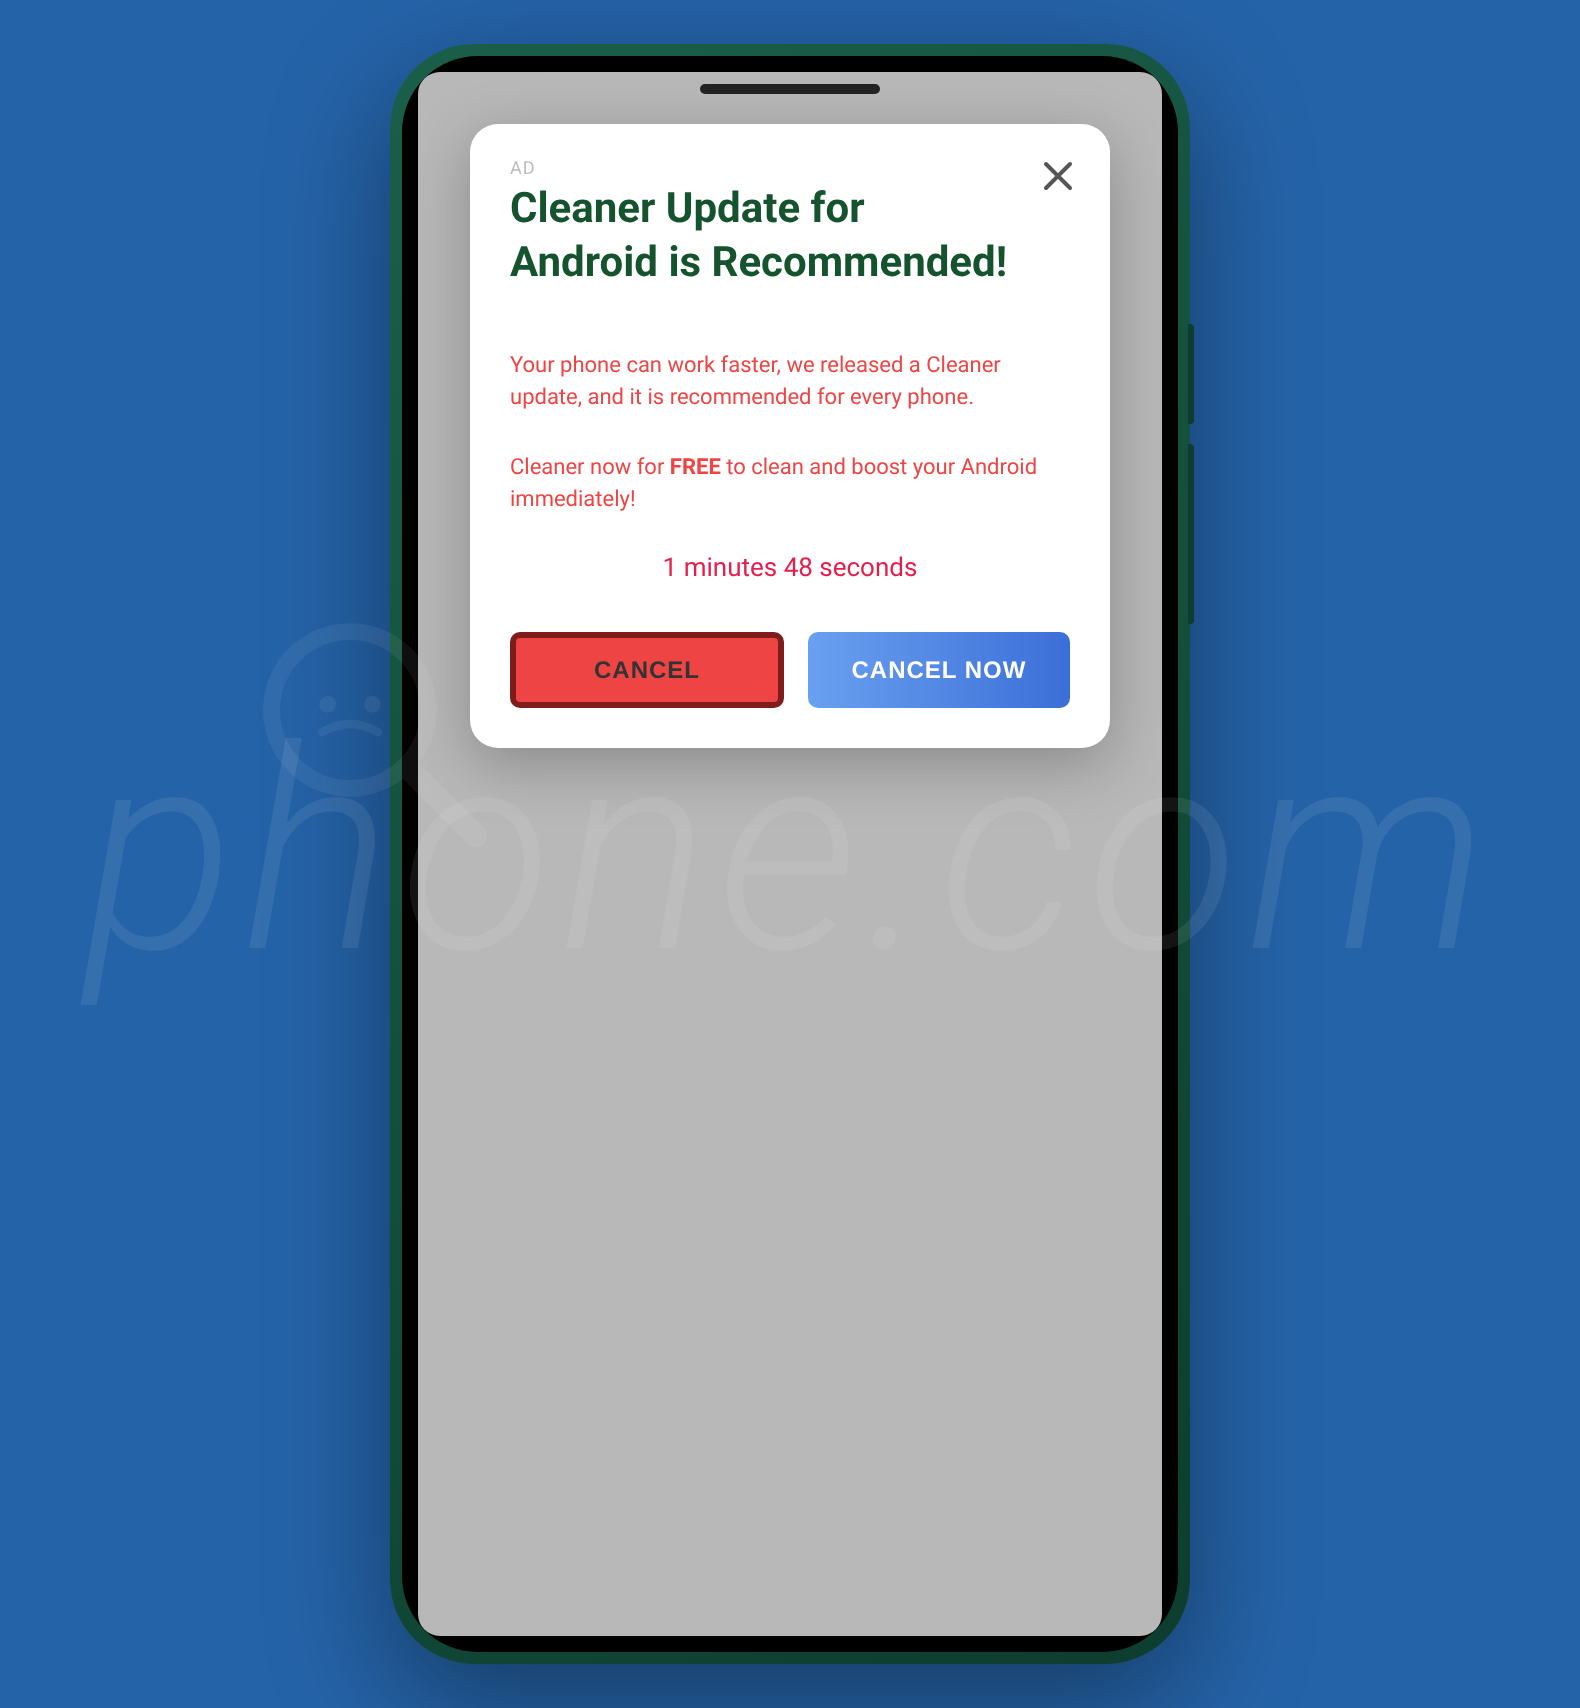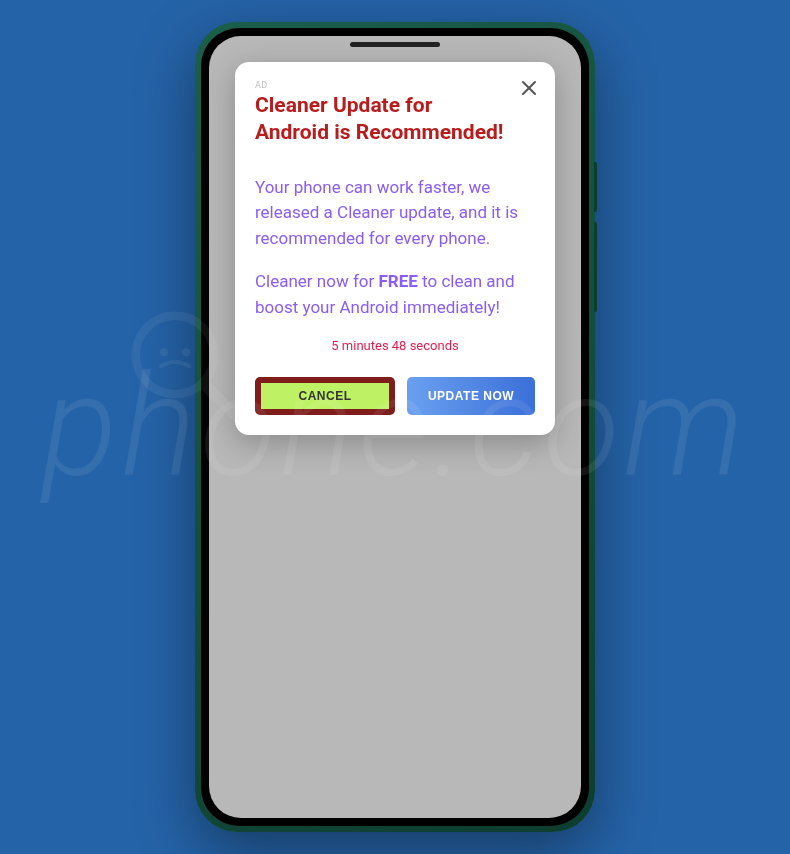--- a/index.html
+++ b/index.html
@@ -96,21 +96,21 @@
       height: 5px;
       background: #222;
       border-radius: 3px;
       z-index: 10;
     }
     
     .screen {
       width: 100%;
       height: 100%;
       background: #b8b8b8;
-      border-radius: 32px;
+      border-radius: 11px;
       position: relative;
       overflow: hidden;
       display: flex;
       align-items: flex-start;
       justify-content: center;
       padding-top: 26px;
     }
     
     .modal {
       width: 320px;
@@ -140,29 +140,29 @@
       cursor: pointer;
       color: #555;
       font-size: 20px;
       background: none;
       border: none;
     }
     
     .modal-title {
       font-size: 21px;
       font-weight: 700;
-      color: #b91c1c;
+      color: #14532d;
       line-height: 1.3;
       margin-bottom: 28px;
       padding-right: 30px;
     }
     
     .modal-body {
-      font-size: 17px;
-      color: #8b5cf6;
+      font-size: 11px;
+      color: #ef4444;
       line-height: 1.5;
     }
     
     .modal-body p {
       margin-bottom: 18px;
     }
     
     .free-bold {
       font-weight: 700;
       text-align: center;
@@ -187,22 +187,22 @@
       font-size: 12px;
       font-weight: 600;
       letter-spacing: 0.5px;
       cursor: pointer;
       display: flex;
       align-items: center;
       justify-content: center;
     }
     
     .btn-cancel {
-      background: #bef264;
-      border: 6px solid #7f1d1d;
+      background: #ef4444;
+      border: 3px solid #7f1d1d;
       color: #333;
     }
     
     .btn-update {
       background: linear-gradient(90deg, #6aa0f0, #3b6fd8);
       border: none;
       color: #fff;
     }
   </style>
 </head>
@@ -236,24 +236,24 @@
 
         <div class="modal-title">Cleaner Update for Android is Recommended!</div>
 
         <div class="modal-body">
           <p>Your phone can work faster, we released a Cleaner update, and it is recommended for every phone.</p>
           <p>
             <span>Cleaner now for </span><span class="free-bold">FREE</span><span> to clean and boost your Android immediately!</span>
           </p>
         </div>
 
-        <div class="countdown">5 minutes 48 seconds</div>
+        <div class="countdown">1 minutes 48 seconds</div>
 
         <div class="button-row">
           <button class="btn btn-cancel">CANCEL</button>
-          <button class="btn btn-update">UPDATE NOW</button>
+          <button class="btn btn-update">CANCEL NOW</button>
         </div>
 
       </div>
 
     </div>
   </div>
 </div>
 
 </body></html>

